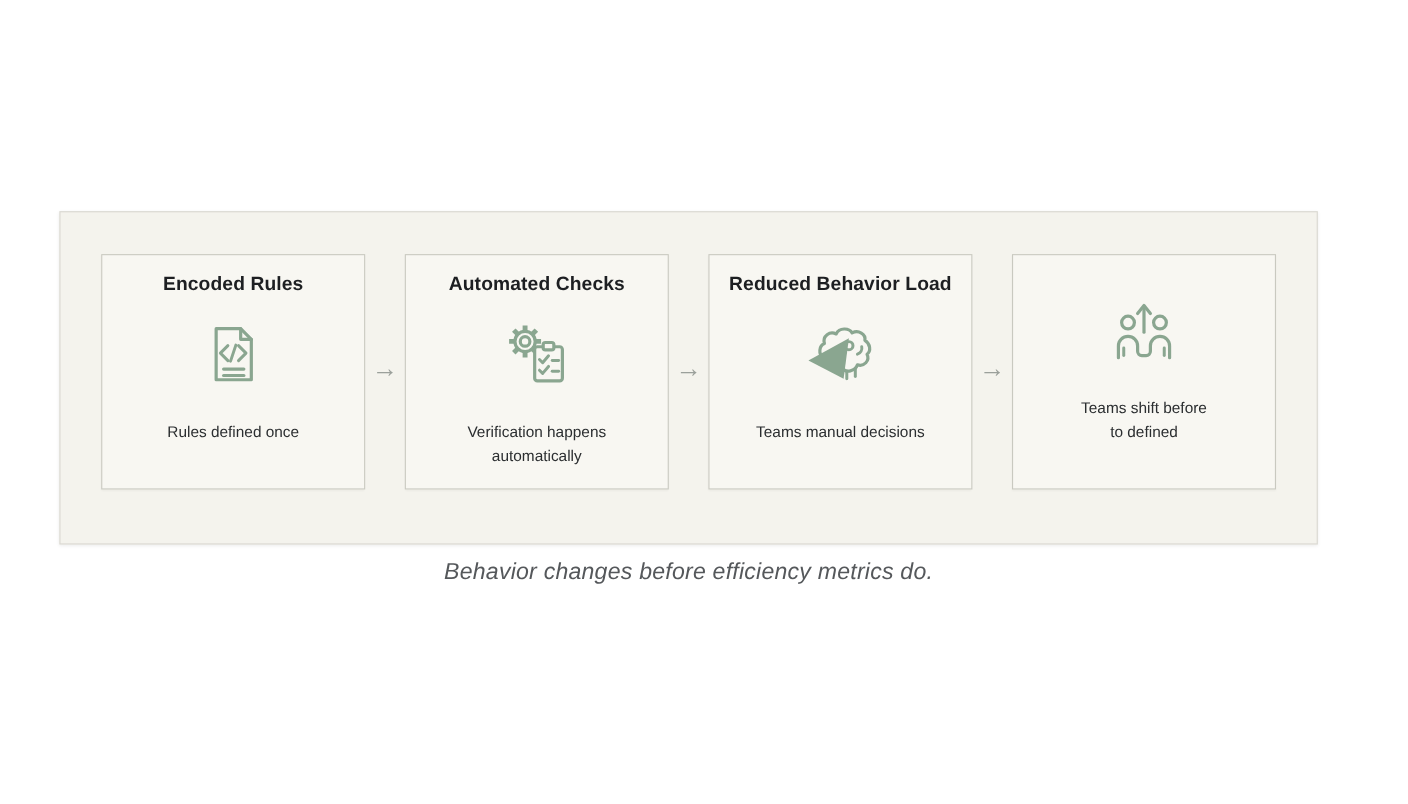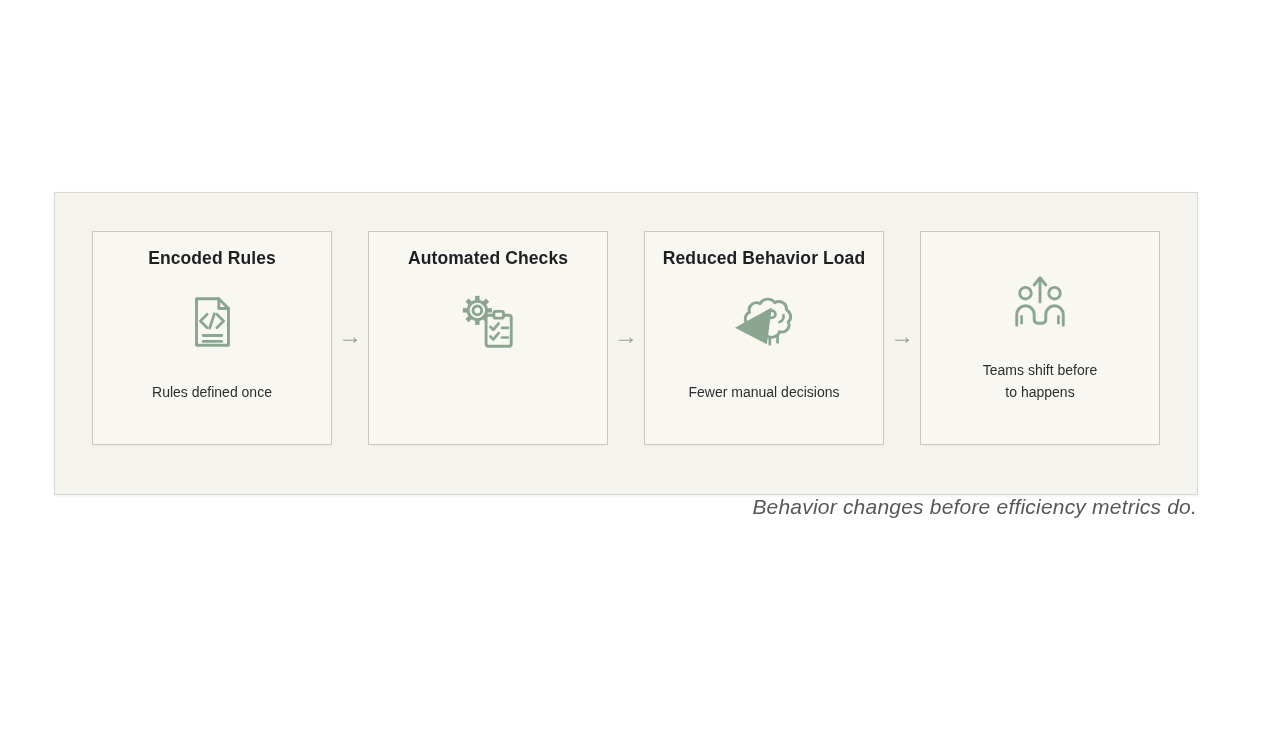--- a/index.html
+++ b/index.html
@@ -59,22 +59,22 @@
     justify-content: center;
   }
   .flow-arrow {
     font-size: 24px;
     color: var(--arrow-color, #9ba09b);
     font-weight: 400;
     line-height: 1;
     padding-bottom: 4px;
   }
   .footer-caption {
-    margin-top: 50px;
-    text-align: right;
+    margin-top: 63px;
+    text-align: center;
     font-size: 21px;
     font-style: italic;
     color: var(--footer-color, #55585b);
     letter-spacing: 0.2px;
   }
   
   .ic { stroke: var(--icon-green, #8aa690); fill: none; stroke-width: 3; stroke-linecap: round; stroke-linejoin: round; }
   .ic-thin { stroke-width: 2.8; }
   .ic-fillbg { fill: var(--box-bg, #f8f7f2); }
   .ic-solid { fill: var(--icon-green, #8aa690); stroke: none; }
@@ -124,40 +124,44 @@
           <circle class="ic" cx="21" cy="20" r="9.5"></circle>
           <circle class="ic" cx="21" cy="20" r="4.5"></circle>
           <rect class="ic ic-fillbg" x="30" y="25" width="26" height="32" rx="2.5"></rect>
           <rect class="ic ic-fillbg" x="38" y="21" width="10" height="7" rx="2"></rect>
           <path class="ic ic-thin" d="M34.5 37 l3 3 5.5 -6.5"></path>
           <path class="ic ic-thin" d="M46.5 38 h6"></path>
           <path class="ic ic-thin" d="M34.5 47 l3 3 5.5 -6.5"></path>
           <path class="ic ic-thin" d="M46.5 48 h6"></path>
         </svg>
       </div>
+      <div class="step-caption">
+        <span>Verification happens</span>
+        <span>automatically</span>
+      </div>
     </div>
 
     <div class="arrow-cell">
       <span class="flow-arrow">→</span>
     </div>
 
     <div class="step-card">
       <div class="step-title">Reduced Behavior Load</div>
       <div class="step-icon">
         <svg viewBox="0 0 64 64">
           <path class="ic" d="M25 45 C19 46 14 41 16 35 C11 32 12 24 17 22 C15 15 22 10 28 13 C31 7 40 7 43 12 C49 9 56 13 55 19 C60 22 61 29 57 32 C60 38 54 44 48 42 C46 48 37 50 34 45 C31 48 27 47 25 45 Z"></path>
           <path class="ic ic-thin" d="M38 49 v6"></path>
           <path class="ic ic-thin" d="M46 46 v7"></path>
           <circle class="ic ic-thin" cx="40" cy="24" r="3.8"></circle>
           <path class="ic ic-thin" d="M48 32 a6 6 0 0 0 4 -7"></path>
           <polygon class="ic-solid" points="2,38 40,17 35,55"></polygon>
         </svg>
       </div>
       <div class="step-caption">
-        <span>Fewer manual decisions</span>
+        <span>Teams manual decisions</span>
         <span></span>
       </div>
     </div>
 
     <div class="arrow-cell">
       <span class="flow-arrow">→</span>
     </div>
 
     <div class="step-card">
       <div class="step-icon">
@@ -166,20 +170,20 @@
           <circle class="ic" cx="47" cy="25" r="6"></circle>
           <path class="ic" d="M8 58 V47 A9 9 0 0 1 26 47 V52 A4 4 0 0 0 30 56 H34 A4 4 0 0 0 38 52 V47 A9 9 0 0 1 56 47 V58"></path>
           <path class="ic ic-thin" d="M13 49 V56"></path>
           <path class="ic ic-thin" d="M51 49 V56"></path>
           <path class="ic" d="M32 34 V10"></path>
           <path class="ic" d="M26 16.5 L32 9 L38 16.5"></path>
         </svg>
       </div>
       <div class="step-caption">
         <span>Teams shift before</span>
-        <span>to happens</span>
+        <span>to defined</span>
       </div>
     </div>
 
   </div>
 
   <div class="footer-caption">Behavior changes before efficiency metrics do.</div>
 </div>
 
 </body></html>

